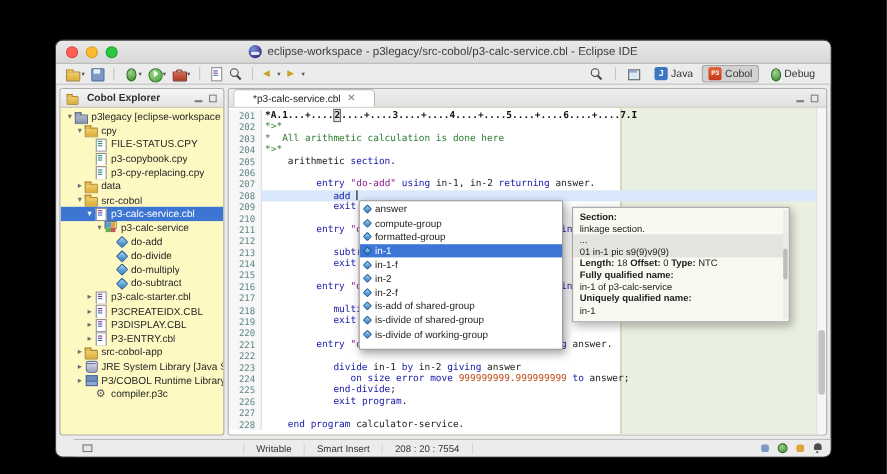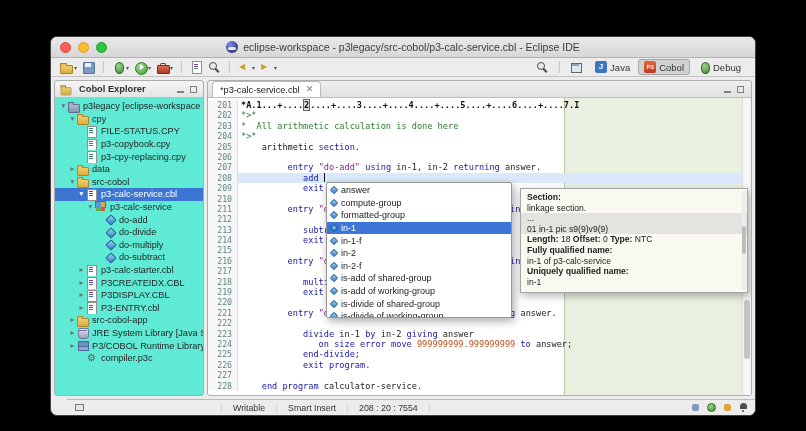--- a/index.html
+++ b/index.html
@@ -72,21 +72,21 @@
            padding:1px 5px; border-radius:3px; border:1px solid transparent; height:16px; }
   .persp.selected { background:#d2d2d2; border:1px solid #a6a6a6; }
   .pi { position:relative; display:inline-block; width:12px; height:12px; }
   .pi-java::before { content:"J"; position:absolute; inset:0; background:#3b76c0; color:#fff;
       border-radius:2px; font-size:8px; font-weight:bold; text-align:center; line-height:12px; }
   .pi-cobol::before { content:"P3"; position:absolute; inset:0; background:linear-gradient(#e2663a,#c23a1e);
       color:#fff; border-radius:2px; font-size:6px; font-weight:bold; text-align:center; line-height:12px; }
 
   
   .main { flex:1; display:flex; padding:3px; gap:3px; min-height:0; }
-  .panel { background:#5eead4; border:1px solid #adadad; border-radius:3px; overflow:hidden;
+  .panel { background:#fef9c3; border:1px solid #adadad; border-radius:3px; overflow:hidden;
            display:flex; flex-direction:column; }
   .panel-header { height:17px; flex:0 0 auto; background:linear-gradient(#f5f5f5,#e4e4e4);
                   border-bottom:1px solid #bfbfbf; display:flex; align-items:center;
                   gap:4px; padding:0 5px; font-size:9.3px; color:#2e2e2e; }
   .panel-title { font-weight:bold; white-space:nowrap; }
   .winbtns { margin-left:auto; display:flex; gap:4px; }
   .wb { width:9px; height:9px; position:relative; opacity:.8; }
   .wb-min::before { content:""; position:absolute; bottom:1px; left:1px; right:1px; height:2px; background:#666; }
   .wb-max::before { content:""; position:absolute; inset:1px; border:1.5px solid #666; }
 
@@ -128,21 +128,21 @@
       background:#6f8fc0; border:1px solid #4a6a9a; }
   .ti-lib::after { content:""; position:absolute; left:1px; top:5.5px; width:9px; height:3.5px;
       background:#8fa9d2; border:1px solid #4a6a9a; }
   .ti-gear::before { content:"⚙"; position:absolute; left:1px; top:-1px; font-size:10px; color:#5a5a5a; }
 
   
   .editor { flex:1; min-width:0; }
   .tabbar { height:17px; flex:0 0 auto; background:linear-gradient(#efefef,#e1e1e1);
             border-bottom:1px solid #bfbfbf; display:flex; align-items:flex-end; padding:0 4px; }
   .tab { background:#fff; border:1px solid #b9b9b9; border-bottom:none; border-radius:4px 4px 0 0;
-         font-size:9.2px; color:#222; padding:1px 7px; height:16px; display:flex; align-items:center; gap:6px; }
+         font-size:9.2px; color:#222; padding:1px 17px; height:16px; display:flex; align-items:center; gap:6px; }
   .tab-close { color:#777; font-size:9px; line-height:9px; }
   .tabbar .winbtns { align-self:center; margin-right:2px; }
 
   .edit-area { flex:1; position:relative; overflow:hidden; background:#fff;
                font-family:"DejaVu Sans Mono", monospace; font-size:8.6px; }
   .margin-zone { position:absolute; top:0; bottom:0; left:356px; right:9px;
                  background:#eaf0df; border-left:1px solid #bcc7a6; }
   .lines { position:absolute; inset:0 9px 0 0; padding-top:2px; }
   .line { display:flex; height:10.4px; line-height:10.4px; position:relative; }
   .ln { flex:0 0 30px; text-align:right; padding-right:5px; color:#5e8585; font-size:8.2px;
@@ -169,21 +169,21 @@
             border:1px solid #979797; border-radius:2px; box-shadow:2px 3px 8px rgba(0,0,0,.35);
             overflow:hidden; z-index:6; font-family:"Liberation Sans", sans-serif;
             font-size:9px; padding-top:1px; }
   .assist-item { height:12.6px; display:flex; align-items:center; gap:4px; padding:0 4px; color:#1c1c1c;
                  white-space:nowrap; }
   .assist-item.selected { background:#3d76d6; color:#fff; }
   .cd { width:6px; height:6px; flex:0 0 6px; transform:rotate(45deg); border-radius:1px;
         background:linear-gradient(135deg,#a8d4f2,#2f7cc4); border:1px solid #1f5e9e; }
 
   
-  .doc { position:absolute; left:312px; top:90px; width:228px; background:#f9f9f1;
+  .doc { position:absolute; left:312px; top:90px; width:198px; background:#f9f9f1;
          border:1px solid #a5a5a5; box-shadow:2px 3px 8px rgba(0,0,0,.3); z-index:6;
          font-family:"Liberation Sans", sans-serif; font-size:8.6px; color:#222;
          padding:3px 0 5px; }
   .doc-line { padding:0 6px; line-height:10.6px; white-space:nowrap; overflow:hidden; }
   .doc-line.band { background:#e3e3e0; }
   .doc-scroll { position:absolute; top:2px; bottom:2px; right:1px; width:4px; background:#ececec; }
   .doc-scroll::before { content:""; position:absolute; top:35%; height:28%; left:0; right:0;
         background:#bdbdbd; border-radius:2px; }
 
   
@@ -566,24 +566,20 @@
             <div class="assist-item">
               <span class="cd"></span>
               <span>in-2-f</span>
             </div>
             <div class="assist-item">
               <span class="cd"></span>
               <span>is-add of shared-group</span>
             </div>
             <div class="assist-item">
               <span class="cd"></span>
-              <span>is-add of working-group</span>
-            </div>
-            <div class="assist-item">
-              <span class="cd"></span>
               <span>is-divide of shared-group</span>
             </div>
             <div class="assist-item">
               <span class="cd"></span>
               <span>is-divide of working-group</span>
             </div>
           </div>
 
         <div class="doc">
           <div>

